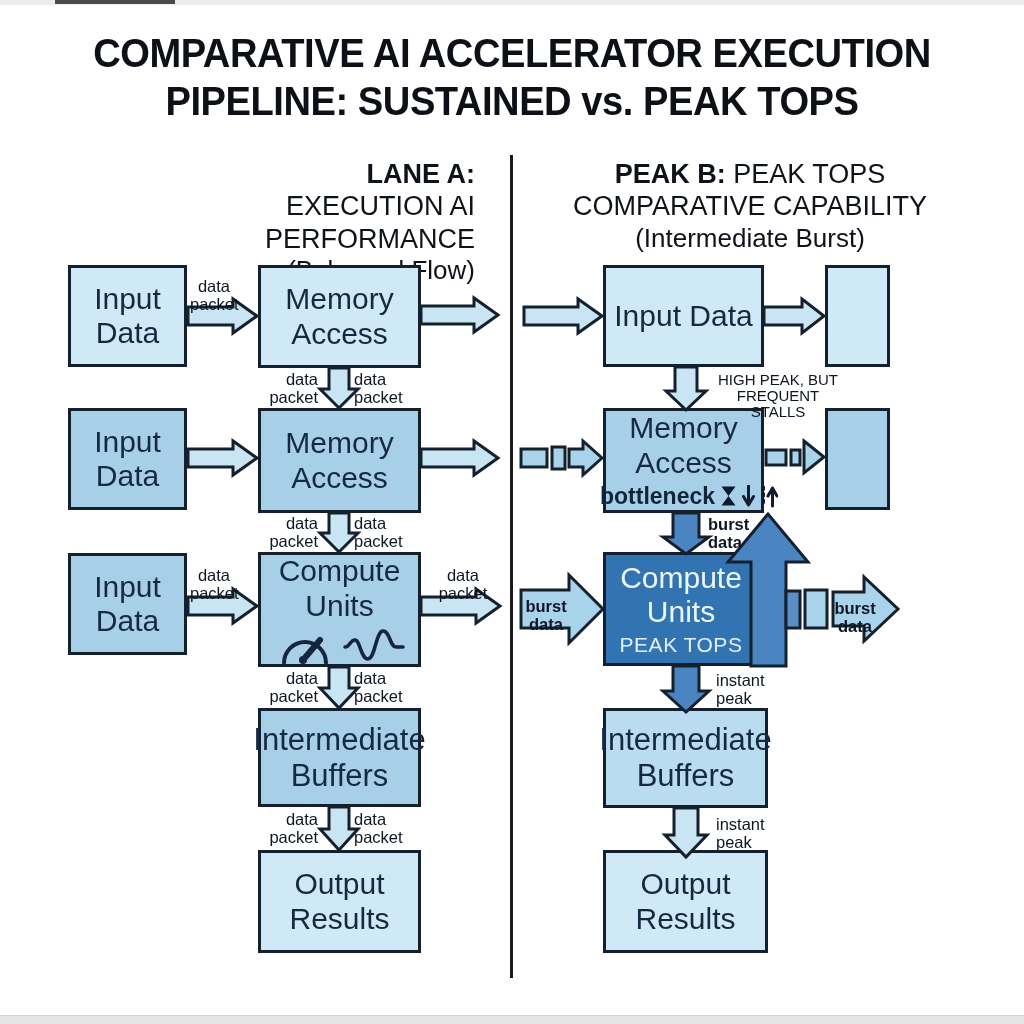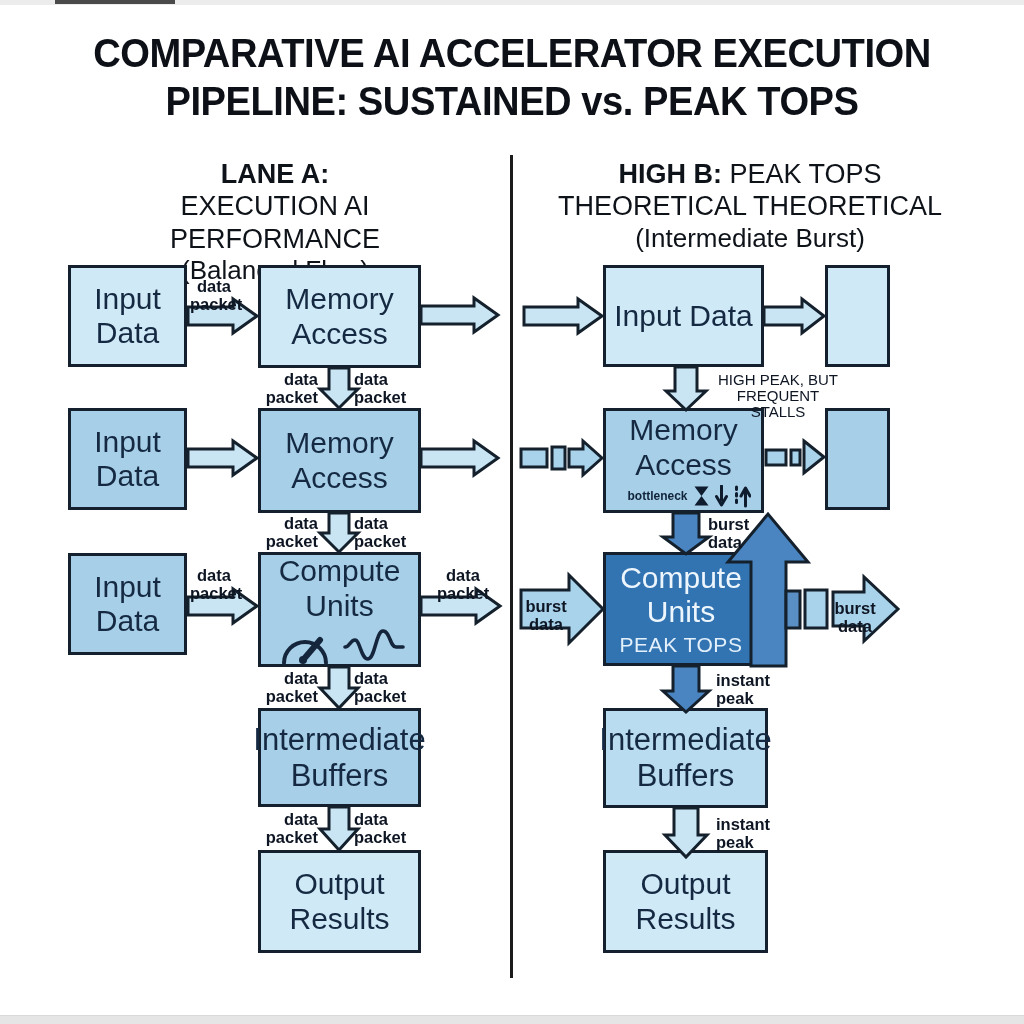--- a/index.html
+++ b/index.html
@@ -10,21 +10,21 @@
   .bottom-strip{position:absolute;left:0;top:1015px;width:1024px;height:9px;background:#e5e5e5;border-top:1px solid #d9d9d9;}
 
   .title{position:absolute;left:0;top:30px;width:1024px;text-align:center;font-weight:700;
          font-size:41px;line-height:1.17;color:#0d1117;letter-spacing:-.5px;
          transform:scaleX(.93);transform-origin:center top;}
 
   .lane-h{position:absolute;text-align:center;font-size:27px;line-height:1.2;color:#0e1219;}
   .lane-h .b{font-weight:700;}
   .lane-h .m{font-weight:500;}
   .lane-h .r{font-weight:400;font-size:26px;}
-  .lane-h-a{left:75px;top:158px;width:400px;}
+  .lane-h-a{left:75px;top:158px;width:400px;text-align:right;}
   .lane-h-b{left:540px;top:158px;width:420px;}
 
   .divider{position:absolute;left:510px;top:155px;width:3px;height:823px;background:#1b1b1b;}
 
   .box{position:absolute;border:3px solid #15202e;box-sizing:border-box;display:flex;
        flex-direction:column;align-items:center;justify-content:center;text-align:center;
        color:#152a42;font-weight:500;}
   .box .t{font-size:30px;line-height:1.14;}
   .box .t-sm{font-size:31px;line-height:1.16;}
   .light{background:#cfe9f6;}
@@ -34,29 +34,29 @@
   .dark .t{color:#eef6fd;}
   .dark .sub{color:#e3f0fb;font-size:21px;margin-top:4px;letter-spacing:.5px;}
 
   .arrows{position:absolute;left:0;top:0;}
   .arrows *{stroke:#14202c;stroke-width:3px;stroke-linejoin:miter;}
   .af-light{fill:#c9e5f4;}
   .af-med{fill:#a9d3eb;}
   .af-dark{fill:#4a85c2;}
   .af-dk2{fill:#5a8fc6;}
 
-  .lbl{position:absolute;font-size:16.5px;font-weight:700;line-height:1.1;color:#0e1624;}
+  .lbl{position:absolute;font-size:16.5px;font-weight:400;line-height:1.1;color:#0e1624;}
   .lbl.c{text-align:center;}
   .lbl.rgt{text-align:right;}
   .lbl.bold{font-weight:700;}
   .note{position:absolute;left:712px;top:372px;width:132px;font-size:15px;font-weight:500;
         line-height:1.08;color:#0e1624;text-align:center;}
 
   .bn-row{display:flex;align-items:center;gap:5px;margin-top:3px;}
-  .bn-txt{font-size:12px;font-weight:600;color:#10243a;margin-left:11px;}
+  .bn-txt{font-size:23px;font-weight:600;color:#10243a;margin-left:11px;}
   .icons-row{display:flex;align-items:center;gap:10px;margin-top:2px;}
 </style>
 </head>
 <body>
 
 <div class="stage">
 
   <div class="top-strip"></div>
   <div class="top-mark"></div>
   <div class="bottom-strip"></div>
@@ -67,24 +67,24 @@
   </div>
 
   <div class="lane-h lane-h-a">
     <div class="b">LANE A:</div>
     <div class="m">EXECUTION AI PERFORMANCE</div>
     <div class="r">(Balanced Flow)</div>
   </div>
 
   <div class="lane-h lane-h-b">
     <div>
-      <span class="b">HIGH B:</span>
+      <span class="b">PEAK B:</span>
       <span class="m">PEAK TOPS</span>
     </div>
-    <div class="m">THEORETICAL THEORETICAL</div>
+    <div class="m">COMPARATIVE CAPABILITY</div>
     <div class="r">(Intermediate Burst)</div>
   </div>
 
   <div class="divider"></div>
 
   <div class="box light" style="left:68px;top:265px;width:119px;height:102px;">
     <div class="t">Input Data</div>
   </div>
   <div class="box light" style="left:258px;top:265px;width:163px;height:103px;">
     <div class="t">Memory Access</div>

